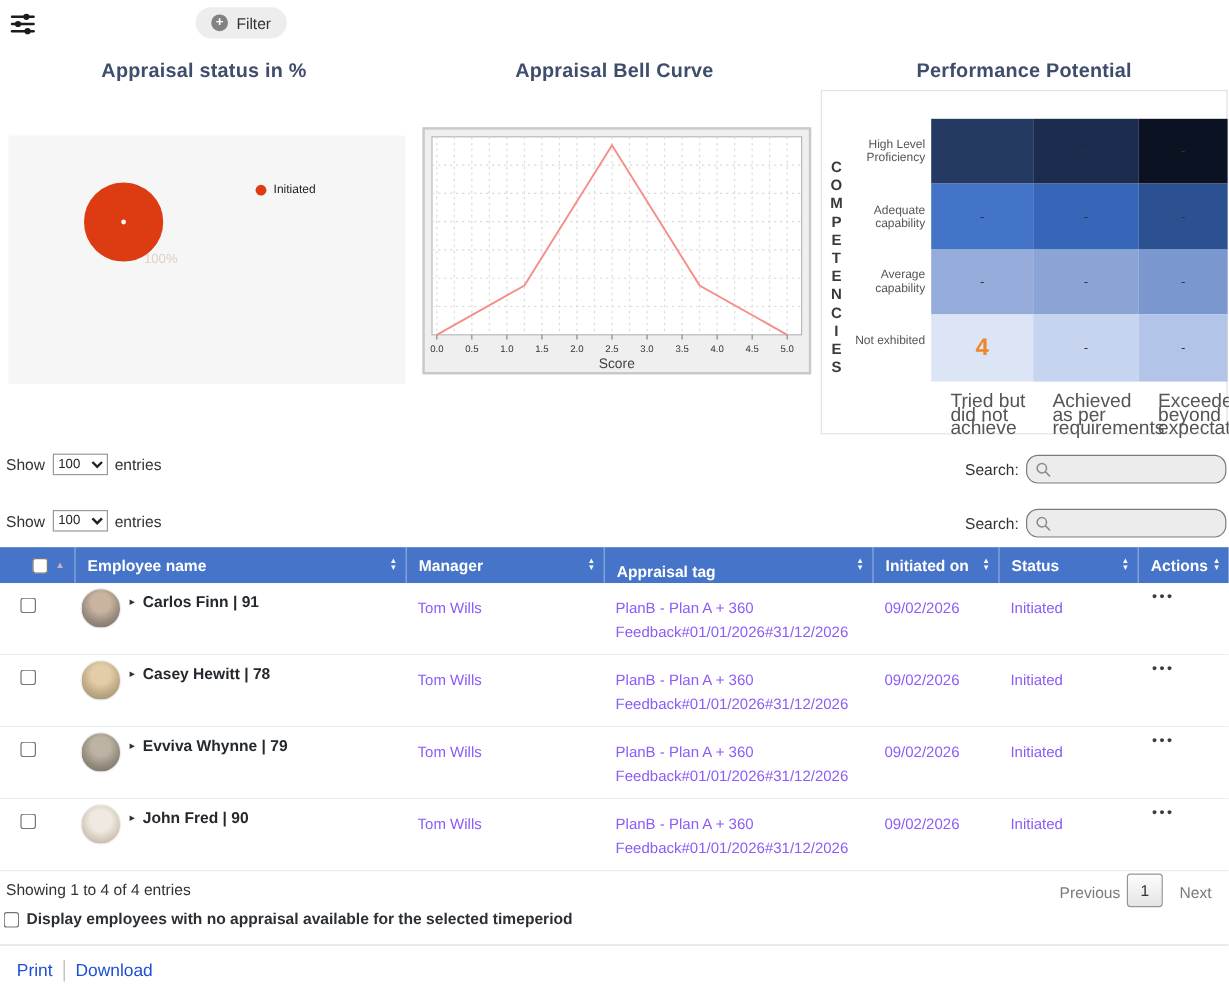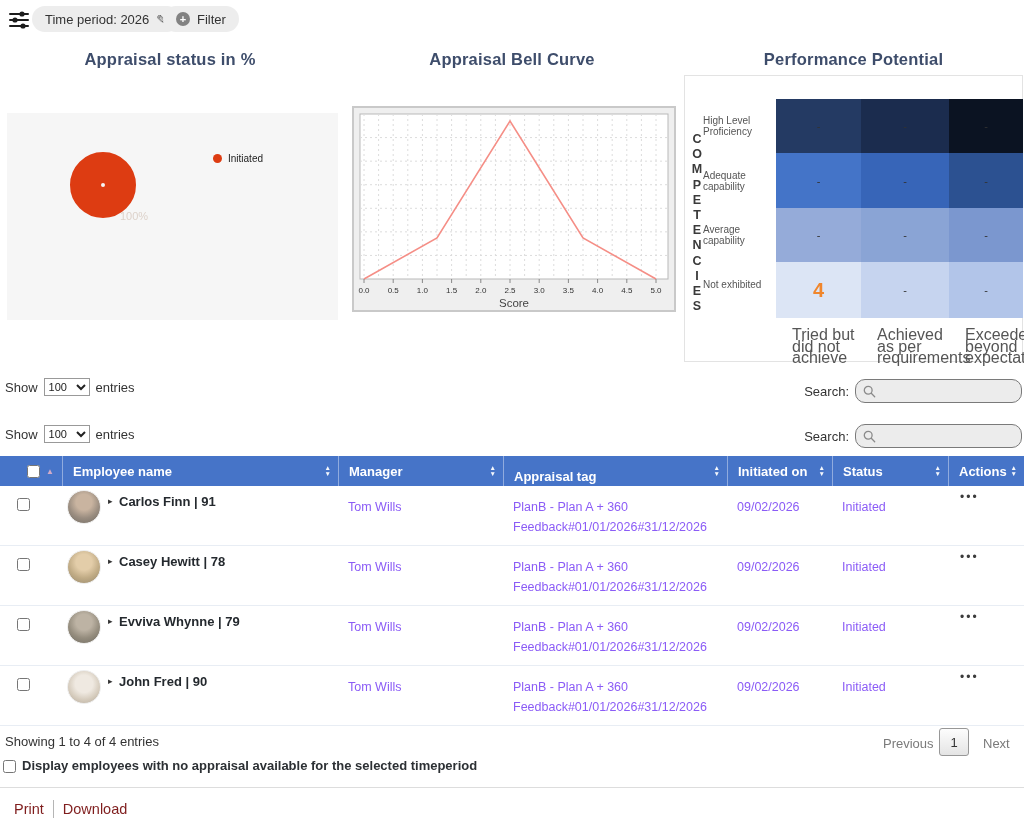--- a/index.html
+++ b/index.html
@@ -38,21 +38,21 @@
   
   #bell-panel { position:absolute; left:352px; top:106px; width:324px; height:206px;
     background:#efefef; border:2px solid #c9c9c9; }
 
   
   #heat-card { position:absolute; left:684px; top:75px; width:339px; height:287px;
     background:#fff; border:1px solid #e3e3e3; }
   #competencies { position:absolute; left:3px; top:56px; width:18px; text-align:center;
     font-size:12.5px; font-weight:600; color:#3a3a3a; line-height:15.2px; }
   #competencies span { display:block; }
-  #heat-rowlabels .rowlabel { position:absolute; width:68px; right:251px; 
+  #heat-rowlabels .rowlabel { position:absolute; width:68px; right:251px; text-align:right;
     font-size:10px; color:#555; line-height:11px; }
   #heat-grid { position:absolute; left:91px; top:23px; }
   .hrow { display:flex; }
   .hcell { display:flex; align-items:center; justify-content:center;
     font-size:11px; color:#333; }
   .hcell.hl { font-size:20px; font-weight:bold; color:#f0862c; cursor:pointer; }
   #heat-collabels .collabel { position:absolute; top:253px; font-size:16px; color:#555;
     line-height:11.5px; }
 
   
@@ -105,42 +105,38 @@
   #prev { position:absolute; left:883px; top:736px; font-size:13px; color:#7a7a7a; cursor:pointer; }
   #page1 { position:absolute; left:939px; top:728px; width:30px; height:28px;
     border:1px solid #979797; border-radius:3px; background:linear-gradient(#fdfdfd,#e4e4e4);
     font-size:13px; color:#333; display:flex; align-items:center; justify-content:center; cursor:pointer; }
   #next { position:absolute; left:983px; top:736px; font-size:13px; color:#7a7a7a; cursor:pointer; }
   #noappraisal { position:absolute; left:3px; top:758px; display:flex; align-items:flex-end; gap:6px; }
   #noappraisal input { width:13px; height:13px; cursor:pointer; }
   #noappraisal label { font-size:13px; font-weight:700; color:#2c3034; }
   #bottom-divider { position:absolute; left:0; top:787px; width:1024px; height:1px; background:#ddd; }
   #printrow { position:absolute; left:14px; top:800px; display:flex; align-items:center; }
-  .orange-link { font-size:14.5px; font-weight:500; color:#7f1d1d; cursor:pointer; }
+  .orange-link { font-size:14.5px; font-weight:500; color:#1d4ed8; cursor:pointer; }
   .vsep { width:1px; height:18px; background:#b5b5b5; margin:0 9px; }
 </style>
 </head>
 <body>
 
 <div id="page">
 
   <svg class="sliders" viewBox="0 0 22 22">
     <g stroke="#1c1c1c" stroke-width="2" stroke-linecap="round">
       <line x1="2" y1="5" x2="20" y2="5"></line>
         <line x1="2" y1="11" x2="20" y2="11"></line>
         <line x1="2" y1="17" x2="20" y2="17"></line>
     </g>
     <circle cx="14" cy="5" r="2.6" fill="#1c1c1c"></circle>
       <circle cx="7" cy="11" r="2.6" fill="#1c1c1c"></circle>
       <circle cx="15" cy="17" r="2.6" fill="#1c1c1c"></circle>
   </svg>
-  <div class="chip" id="chip-time">
-    <span>Time period: 2026</span>
-    <span class="pencil">✎</span>
-  </div>
   <div class="chip" id="chip-filter">
     <span class="pluscircle">+</span>
     <span>Filter</span>
   </div>
 
   <div class="ptitle" id="title-donut">Appraisal status in %</div>
   <div class="ptitle" id="title-bell">Appraisal Bell Curve</div>
   <div class="ptitle" id="title-heat">Performance Potential</div>
 
   <div id="donut-panel">

